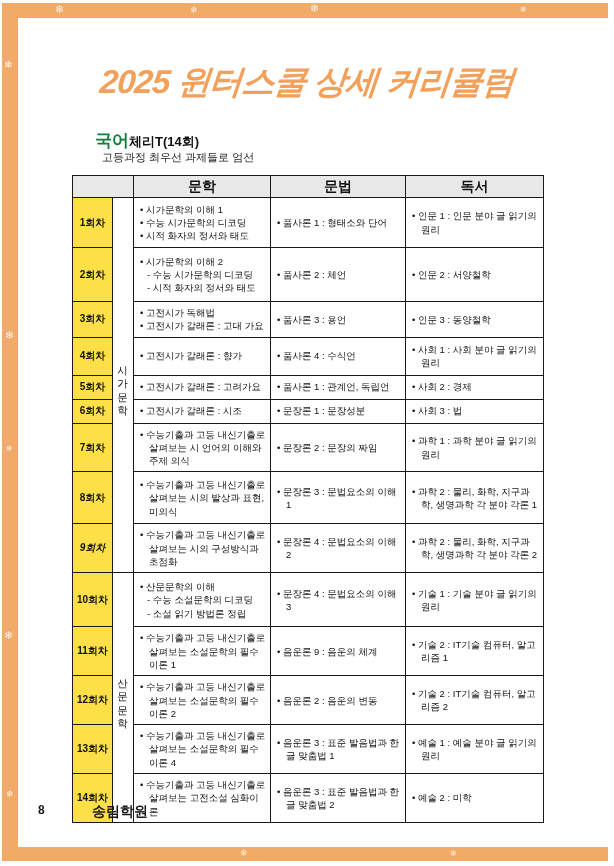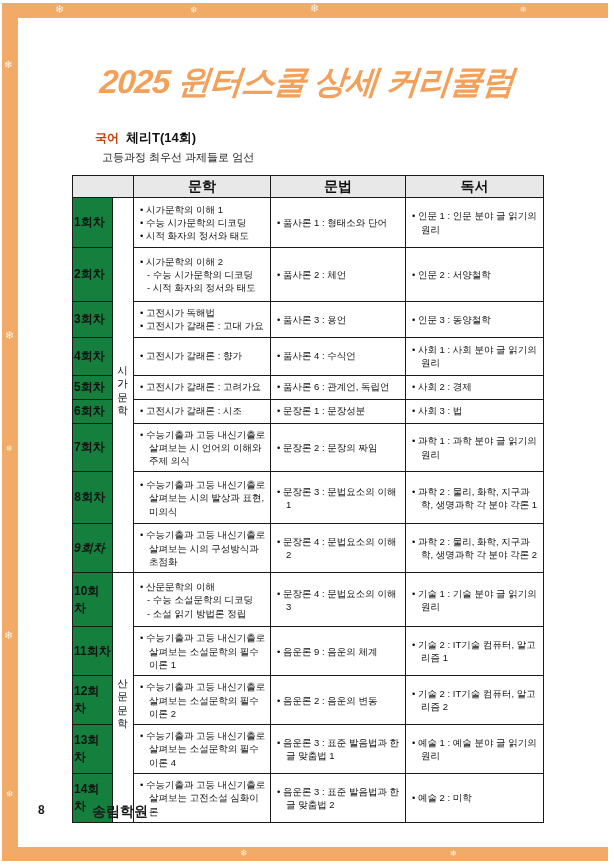--- a/index.html
+++ b/index.html
@@ -14,37 +14,37 @@
   .frame-bottom{left:2px;top:847px;width:606px;height:14px;}
   .snowflake{position:absolute;color:rgba(255,255,255,.85);font-size:11px;line-height:1;}
   
   .page-title{
     position:absolute;left:0;top:60px;width:614px;margin:0;text-align:center;
     font-size:33px;font-weight:bold;font-style:italic;color:#f2a05a;
     transform:skewX(-5deg);letter-spacing:-1px;white-space:nowrap;
   }
   
   .subject-line{position:absolute;left:95px;top:129px;font-size:13px;font-weight:bold;}
-  .subject-label{color:#c2410c;margin-right:7px;font-size:12px;}
+  .subject-label{color:#15803d;margin-right:0;font-size:17px;}
   .teacher{color:#111;}
   .tagline{position:absolute;left:102px;top:150px;font-size:11px;color:#222;}
   
   table.curriculum{
     position:absolute;left:72px;top:175px;width:471px;
     border-collapse:collapse;table-layout:fixed;
   }
   table.curriculum td,table.curriculum th{
     border:1px solid #1a1a1a;box-sizing:border-box;
   }
   th.head{
     background:#e8e8e8;font-size:14px;font-weight:bold;height:22px;
     text-align:center;color:#111;
   }
   td.session{
-    background:#15803d;font-size:12px;font-weight:bold;text-align:left;
+    background:#fde047;font-size:10px;font-weight:bold;text-align:center;
     vertical-align:middle;color:#111;
   }
   td.group{
     background:#ffffff;text-align:center;vertical-align:middle;
     font-size:10.5px;color:#111;
     writing-mode:vertical-lr;text-orientation:upright;letter-spacing:3px;
   }
   td.content{
     background:#ffffff;font-size:9.5px;line-height:1.4;vertical-align:middle;
     padding:4px 4px 4px 6px;color:#111;
@@ -151,21 +151,21 @@
         <td class="content">
           <div class="item">• 사회 1 : 사회 분야 글 읽기의 원리</div>
         </td>
       </tr>
       <tr>
         <td class="session" style="height: 24px;">5회차</td>
         <td class="content">
           <div class="item">• 고전시가 갈래론 : 고려가요</div>
         </td>
         <td class="content">
-          <div class="item">• 품사론 6 : 관계언, 독립언</div>
+          <div class="item">• 품사론 1 : 관계언, 독립언</div>
         </td>
         <td class="content">
           <div class="item">• 사회 2 : 경제</div>
         </td>
       </tr>
       <tr>
         <td class="session" style="height: 24px;">6회차</td>
         <td class="content">
           <div class="item">• 고전시가 갈래론 : 시조</div>
         </td>
@@ -182,21 +182,21 @@
           <div class="item">• 수능기출과 고등 내신기출로 살펴보는 시 언어의 이해와 주제 의식</div>
         </td>
         <td class="content">
           <div class="item">• 문장론 2 : 문장의 짜임</div>
         </td>
         <td class="content">
           <div class="item">• 과학 1 : 과학 분야 글 읽기의 원리</div>
         </td>
       </tr>
       <tr>
-        <td class="session" style="height: 52px; font-family: Liberation Mono, monospace;">8회차</td>
+        <td class="session" style="height: 52px;">8회차</td>
         <td class="content">
           <div class="item">• 수능기출과 고등 내신기출로 살펴보는 시의 발상과 표현, 미의식</div>
         </td>
         <td class="content">
           <div class="item">• 문장론 3 : 문법요소의 이해 1</div>
         </td>
         <td class="content">
           <div class="item">• 과학 2 : 물리, 화학, 지구과학, 생명과학 각 분야 각론 1</div>
         </td>
       </tr>

